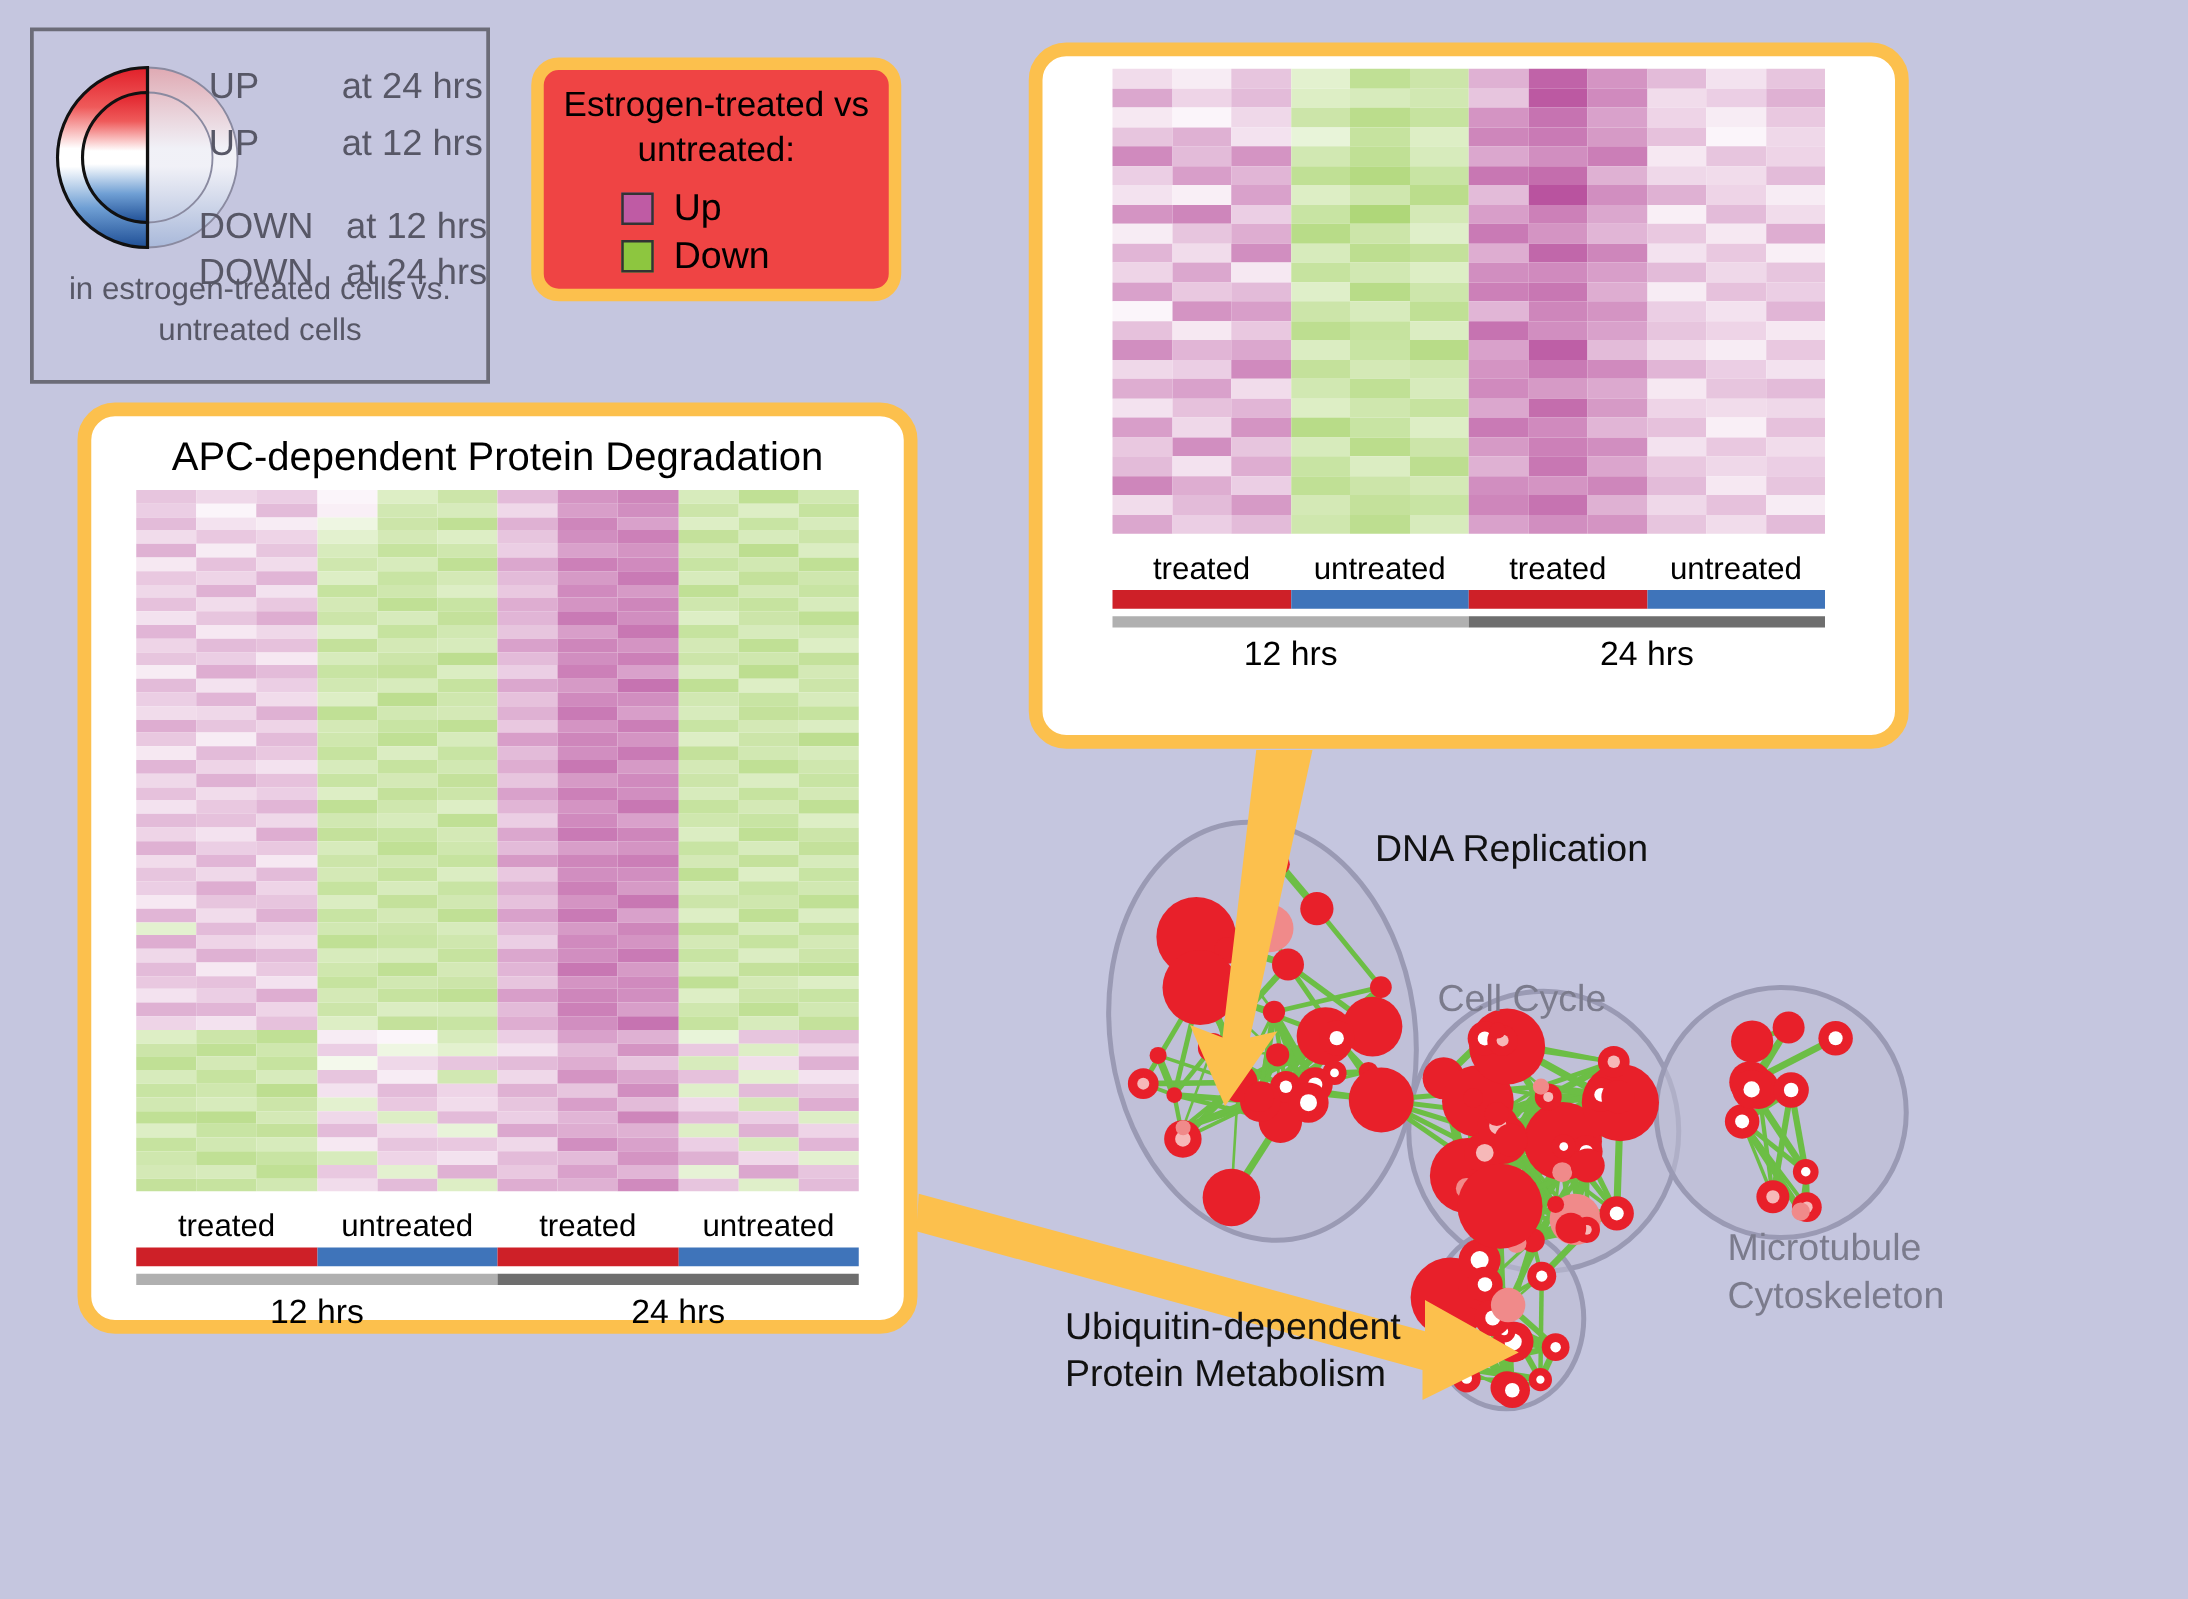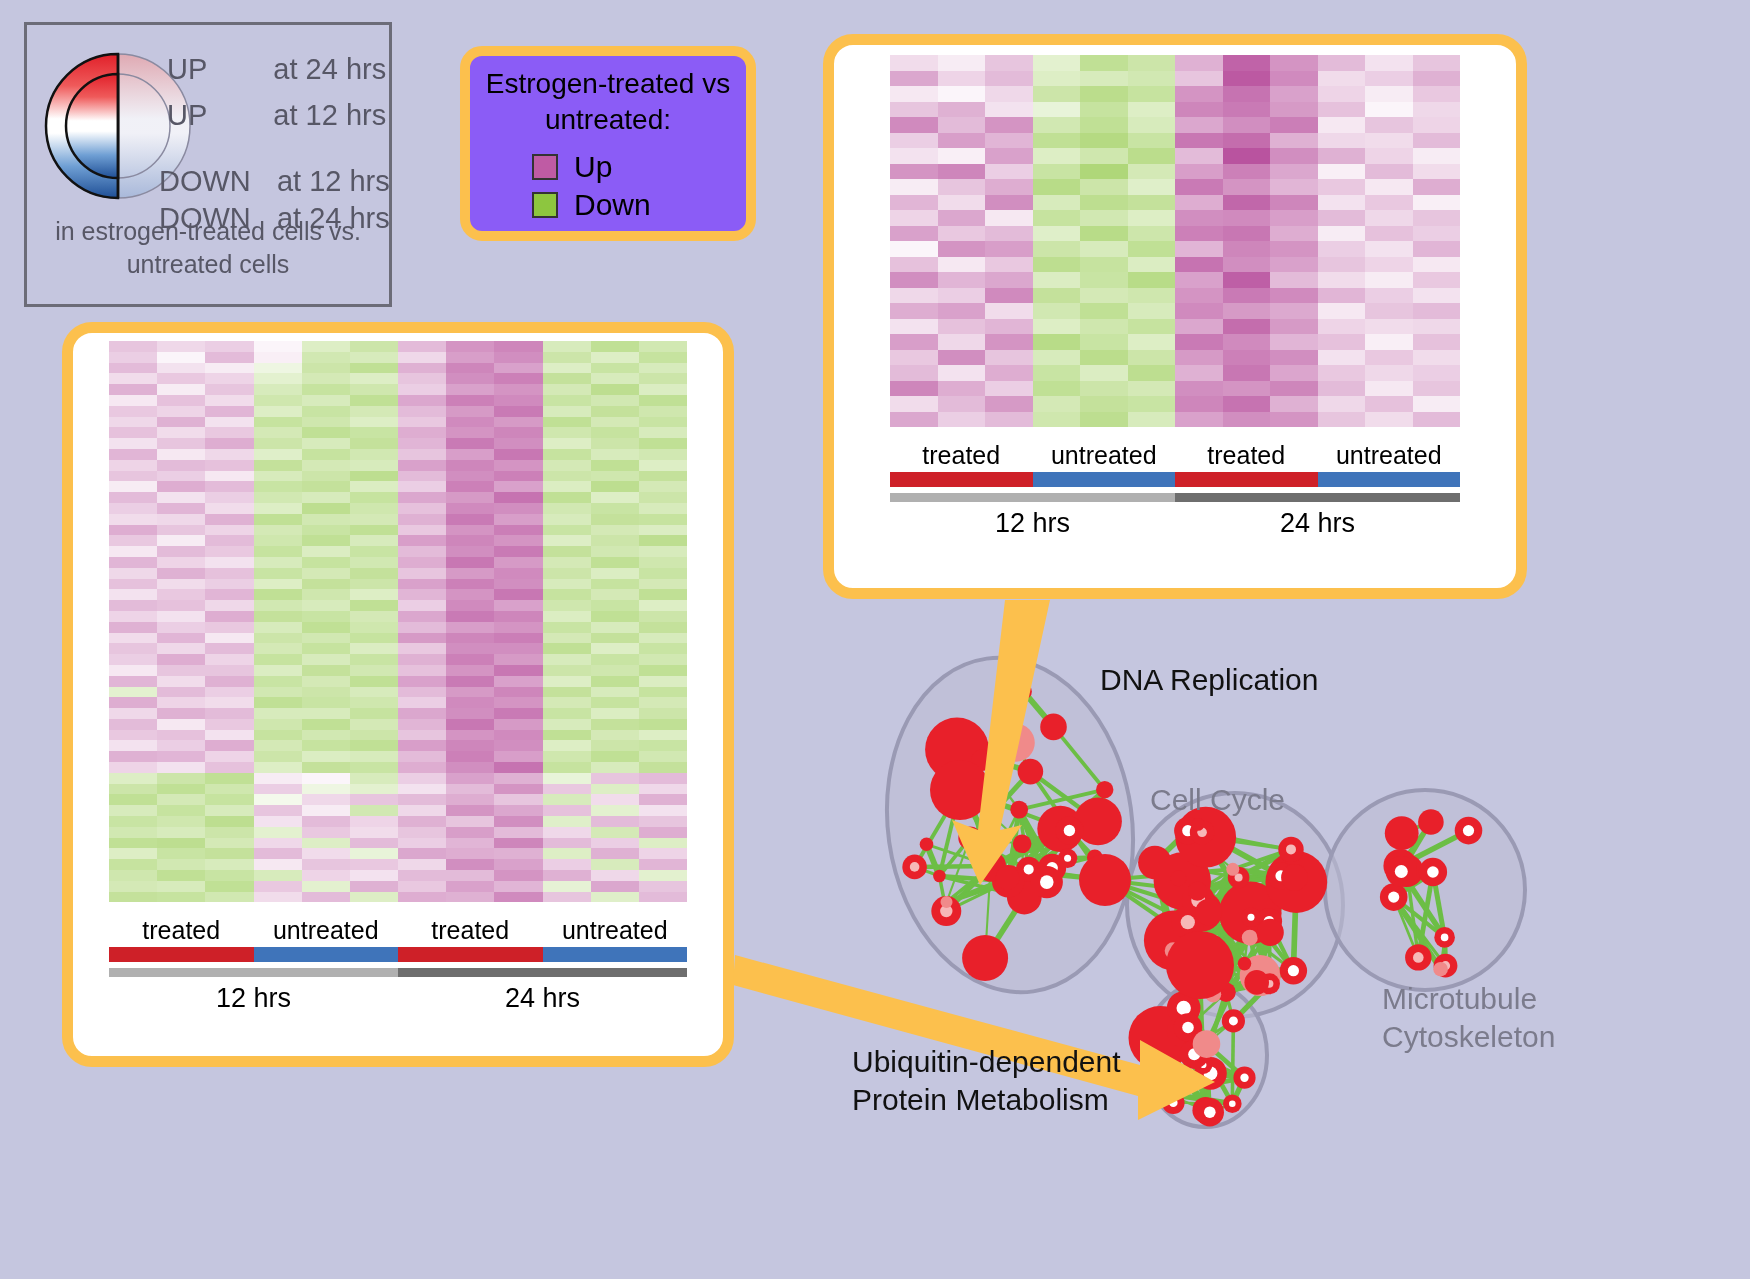--- a/index.html
+++ b/index.html
@@ -23,22 +23,22 @@
   #key-caption{
     position:absolute;left:0;top:190px;width:100%;
     text-align:center;color:#575766;font-size:25px;line-height:33px;
   }
   .key-row{position:absolute;color:#575766;font-size:29px;white-space:nowrap;}
   .key-lbl{display:inline-block;}
   .key-time{display:inline-block;}
 
   
   #legend-card{
-    left:460px;top:46px;width:296px;height:195px;
-    background:#8b5cf6;border:10px solid #fcc04d;border-radius:22px;
+    left:425px;top:46px;width:296px;height:195px;
+    background:#ef4444;border:10px solid #fcc04d;border-radius:22px;
     box-sizing:border-box;
   }
   #legend-title{
     position:absolute;left:0;top:10px;width:100%;text-align:center;
     font-size:28px;line-height:36px;color:#000;
   }
   .legend-item{position:absolute;display:flex;align-items:center;gap:16px;left:62px;}
   .legend-swatch{width:26px;height:26px;border:2px solid #333;box-sizing:border-box;}
   .legend-text{font-size:30px;color:#000;}
 
@@ -464,20 +464,21 @@
         <i style="background:#6e6e6e"></i>
       </div>
     <div class="hrs-labels" id="axhrslbl-rep">
         <span>12 hrs</span>
         <span>24 hrs</span>
       </div>
   </div>
 </div>
 
 <div class="abs panel" id="panel-apc">
+  <div class="panel-title">APC-dependent Protein Degradation</div>
   <div class="heat-wrap" style="width:578px;margin-top:8px;">
     <div class="heat" id="heat-apc" style="grid-template-columns: repeat(12, 1fr);">
         <i style="height:10.8px;background:rgb(231,197,222)"></i>
         <i style="height:10.8px;background:rgb(239,216,233)"></i>
         <i style="height:10.8px;background:rgb(235,206,228)"></i>
         <i style="height:10.8px;background:rgb(251,245,250)"></i>
         <i style="height:10.8px;background:rgb(221,238,197)"></i>
         <i style="height:10.8px;background:rgb(204,229,169)"></i>
         <i style="height:10.8px;background:rgb(227,187,217)"></i>
         <i style="height:10.8px;background:rgb(212,148,195)"></i>

